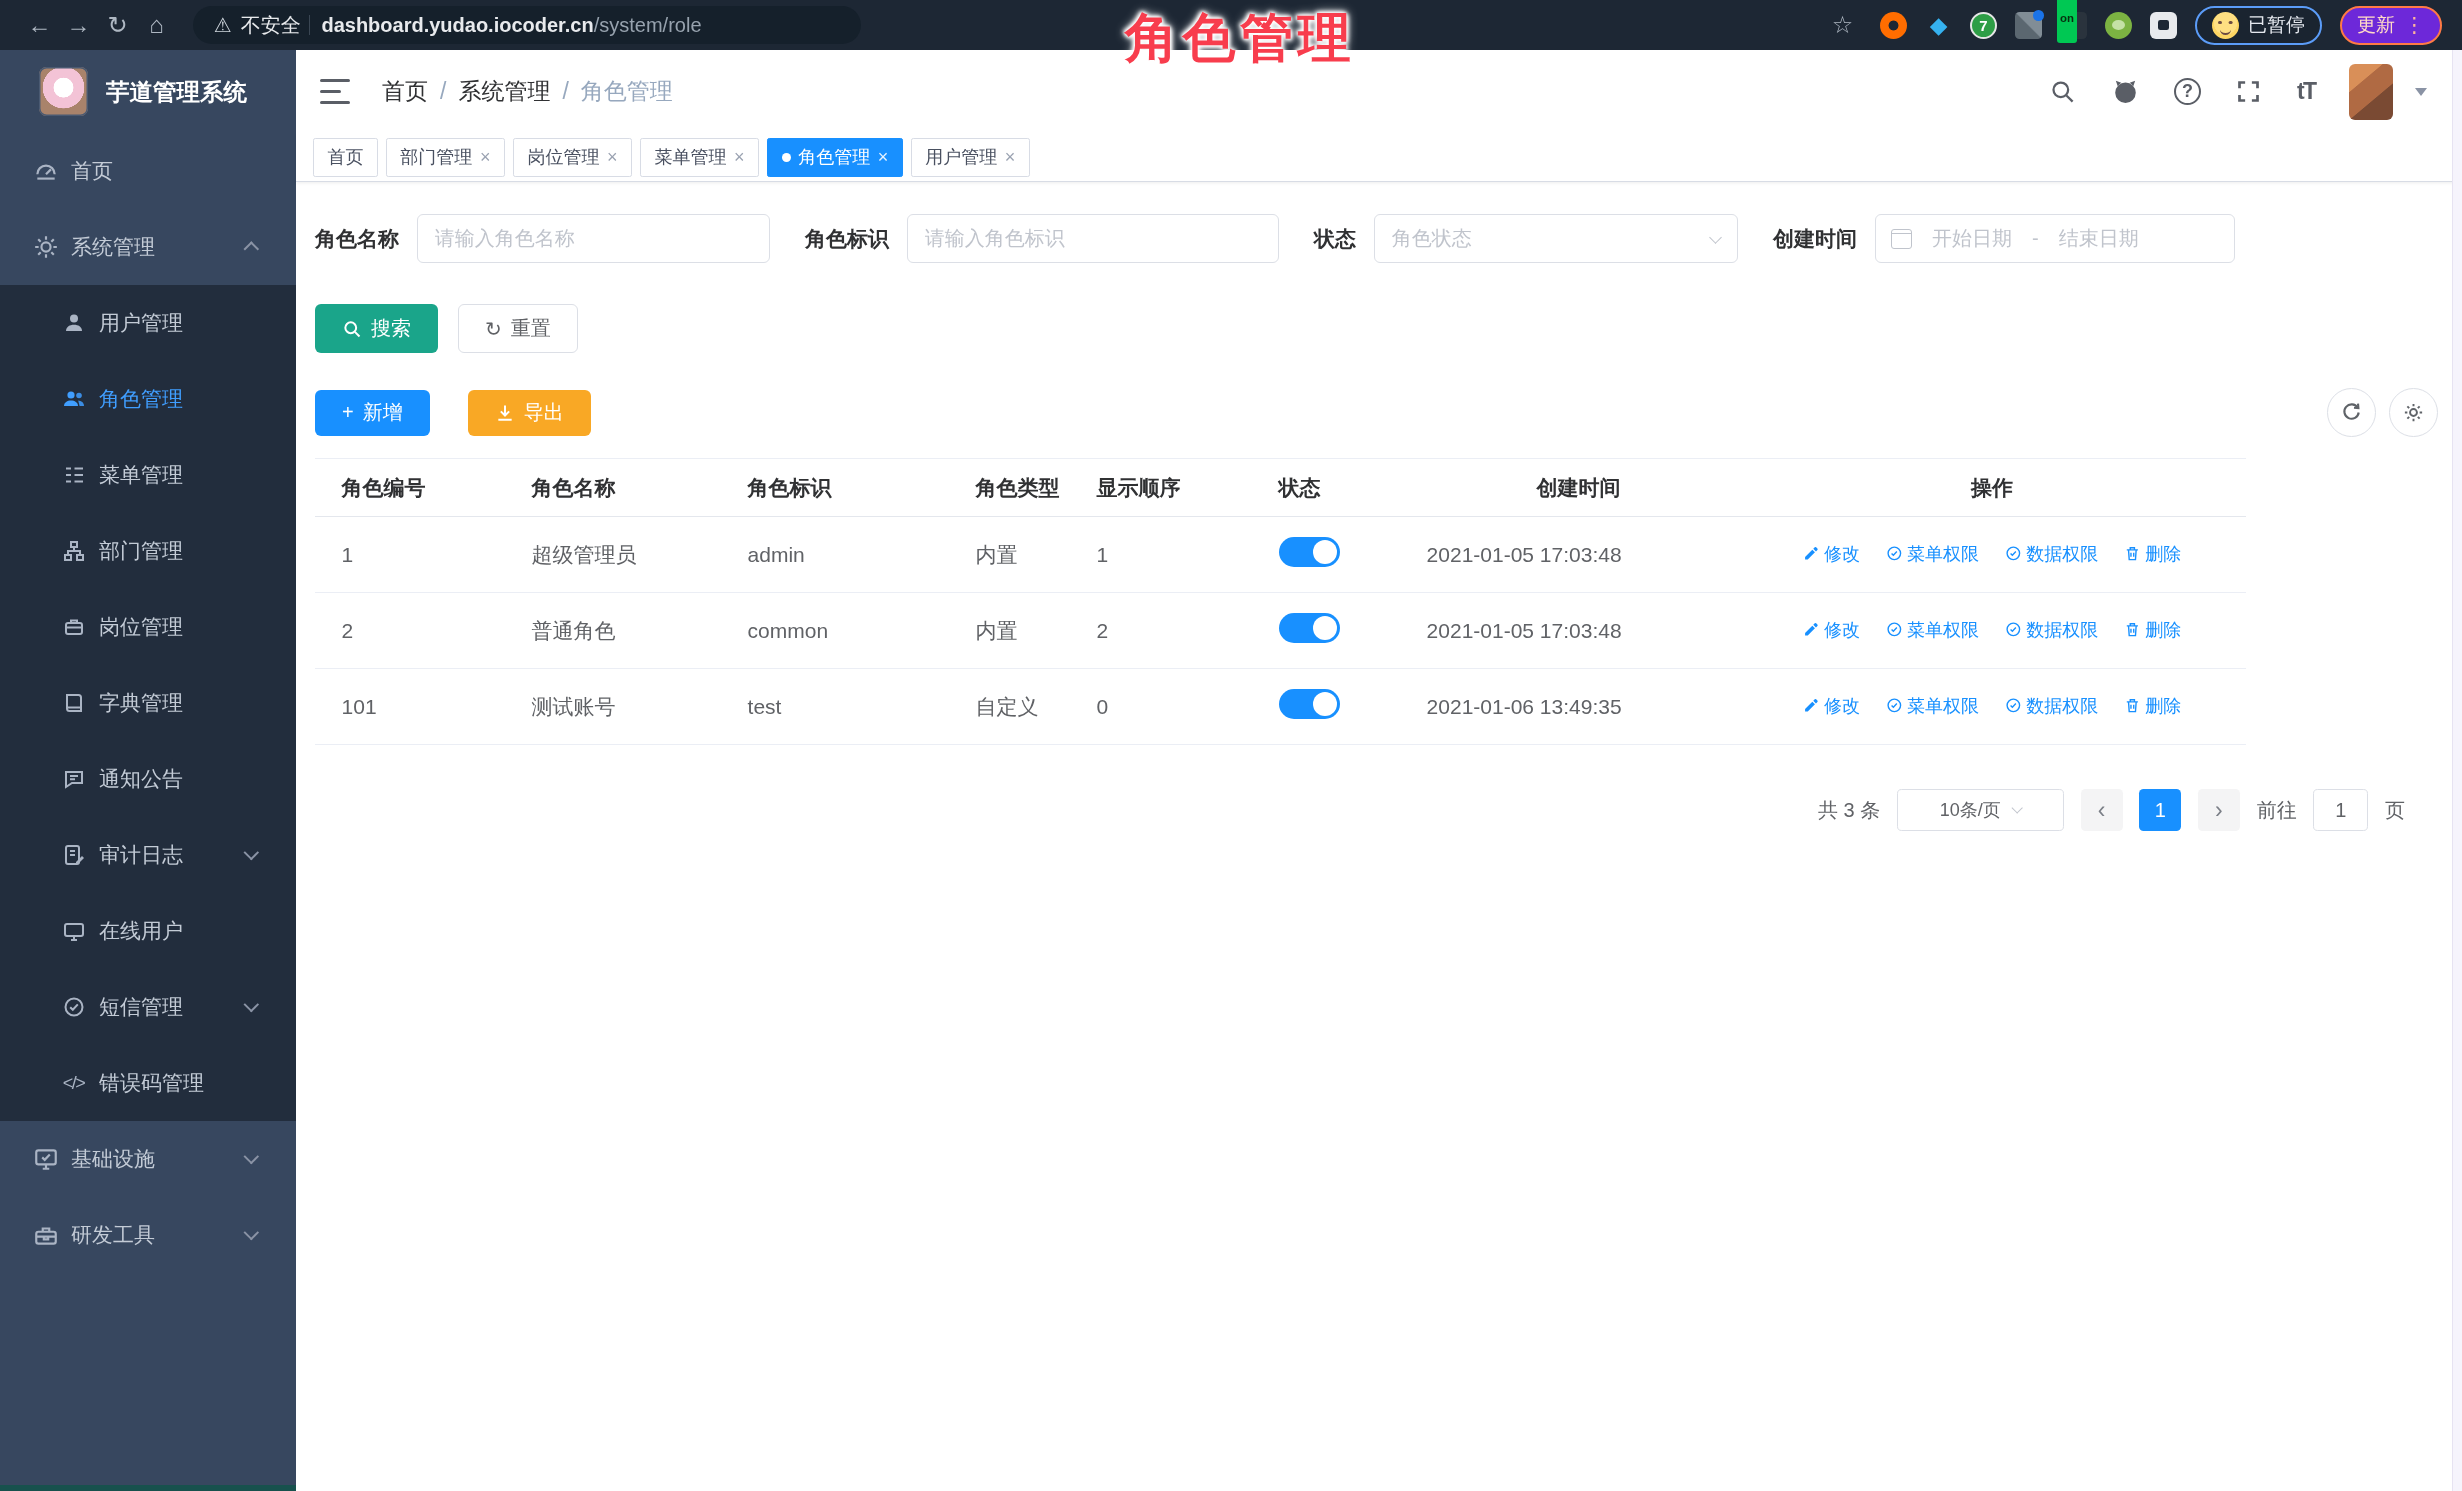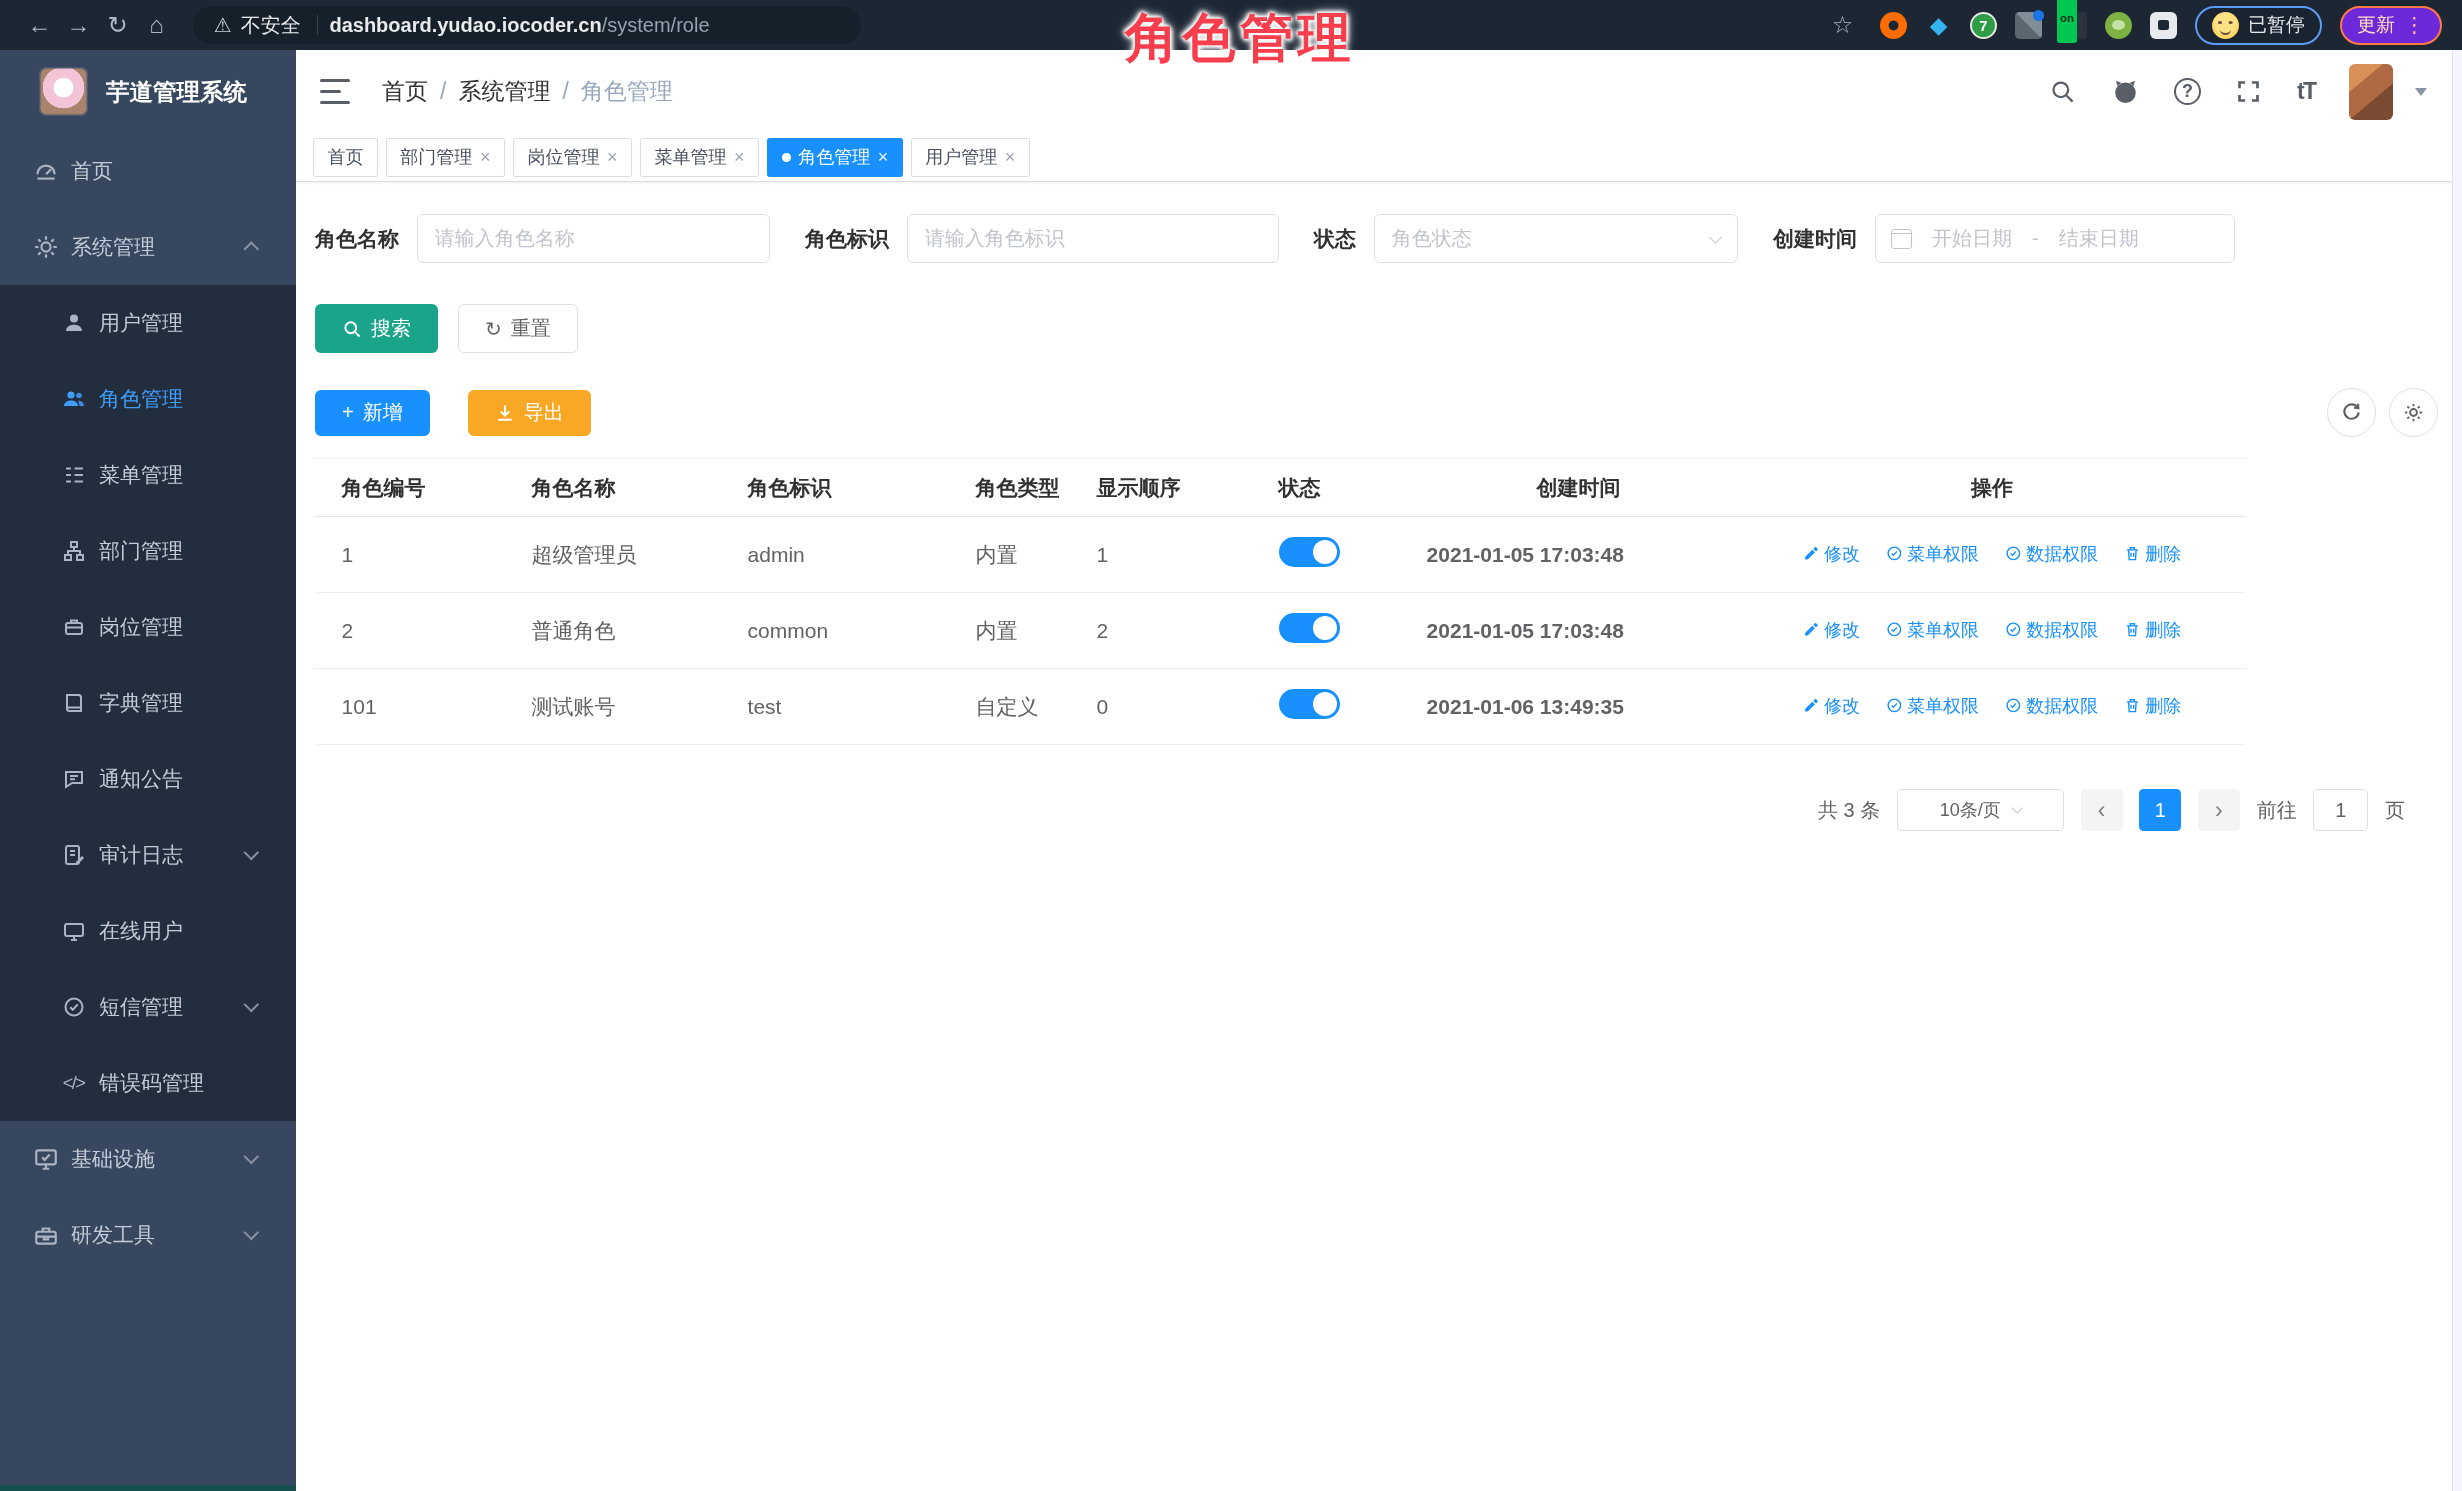--- a/index.html
+++ b/index.html
@@ -3,21 +3,21 @@
 <meta charset="utf-8">
 <style>
   * { margin:0; padding:0; box-sizing:border-box; }
   html,body { width:2462px; height:1492px; font-family:"Liberation Sans","DejaVu Sans",sans-serif; background:#fff; overflow:hidden; }
 
   
   .chrome { height:50px; background:#1d2734; display:flex; align-items:center; padding:0 20px; position:relative; z-index:5; }
   .nav-ic { color:#aeb7c2; font-size:24px; width:39px; text-align:center; flex:0 0 auto; }
   .addr { margin-left:16.7px; width:668px; height:38px; background:#15202b; border-radius:19px; display:flex; align-items:center; padding:0 21px; color:#e8eaed; font-size:20px; }
   .addr .warn { color:#cfd6dd; font-size:20px; margin-right:9px; }
-  .addr .sec { margin-right:16px; }
+  .addr .sec { margin-right:8px; }
   .addr .sep { width:0.8px; height:20px; background:#3a4653; margin-right:12px; }
   .addr .host { font-weight:700; }
   .addr .path { color:#97a2ae; }
   .chrome-right { margin-left:auto; display:flex; align-items:center; gap:18px; }
   .ext { width:27px; height:27px; border-radius:50%; display:flex; align-items:center; justify-content:center; font-size:15px; color:#fff; position:relative; flex:0 0 auto; }
   .ext.donut { background:radial-gradient(circle,#1d2734 0 4.6px,#ff6d00 5.3px); }
   .ext.gem { background:transparent; color:#35b2f0; font-size:23px; }
   .ext.seven { background:#2e9e46; border:2.3px solid #e6e6e6; font-weight:700; }
   .ext.grid { border-radius:4.6px; background:linear-gradient(45deg,#5b6770 0 48%,#818d96 52%); }
   .ext.grid::after { content:""; position:absolute; right:-1.5px; top:-1.5px; width:10.6px; height:10.6px; border-radius:50%; background:#1a73e8; }
@@ -106,21 +106,21 @@
   .btn.export { background:#f9a825; color:#fff; height:46px; margin-left:38px; }
   .action-row { margin-top:35px; display:flex; align-items:center; }
   .round-btns { margin-left:auto; margin-right:4.6px; display:flex; gap:13.7px; }
   .rbtn { width:49px; height:49px; border-radius:50%; border:1.5px solid #dcdfe6; background:#fff; color:#5f6368; display:flex; align-items:center; justify-content:center; cursor:pointer; }
 
   
   table.grid { margin-top:21px; width:1931px; border-collapse:collapse; border-top:1.5px solid #ebeef5; }
   .grid th { height:58px; font-size:21px; font-weight:700; color:#303133; text-align:left; padding-left:26.6px; border-bottom:1.5px solid #e4e7ed; white-space:nowrap; }
   .grid th.c { text-align:center; padding-left:0; }
   .grid td { height:76px; font-size:21px; color:#606266; padding-left:26.6px; border-bottom:1.5px solid #ebeef5; white-space:nowrap; }
-  .grid td.date { padding-left:7.6px;font-weight:bold; }
+  .grid td.date { padding-left:7.6px; }
   .grid td.ops { padding-left:0; text-align:center; }
   .switch { width:61px; height:30px; border-radius:15px; background:#1890ff; position:relative; display:inline-block; cursor:pointer; }
   .switch::after { content:""; position:absolute; right:3px; top:3px; width:24px; height:24px; border-radius:50%; background:#fff; }
   .oplink { color:#1890ff; font-size:18px; margin:0 10px; display:inline-flex; align-items:center; gap:4.6px; cursor:pointer; white-space:nowrap; }
 
   
   .pager { margin-top:44px; display:flex; align-items:center; justify-content:flex-end; margin-right:38px; gap:16.7px; font-size:20px; color:#606266; }
   .psel { width:167px; height:42px; border:1.5px solid #dcdfe6; border-radius:4.6px; display:flex; align-items:center; justify-content:center; gap:12px; font-size:18px; position:relative; }
   .psel .sel-caret { width:8.3px; height:8.3px; border-right:1.5px solid #c0c4cc; border-bottom:1.5px solid #c0c4cc; transform:rotate(45deg); margin-top:-4.6px; }
   .pbtn { width:42px; height:42px; border-radius:4.6px; background:#f4f4f5; display:flex; align-items:center; justify-content:center; font-size:23px; color:#7b7f87; cursor:pointer; }

